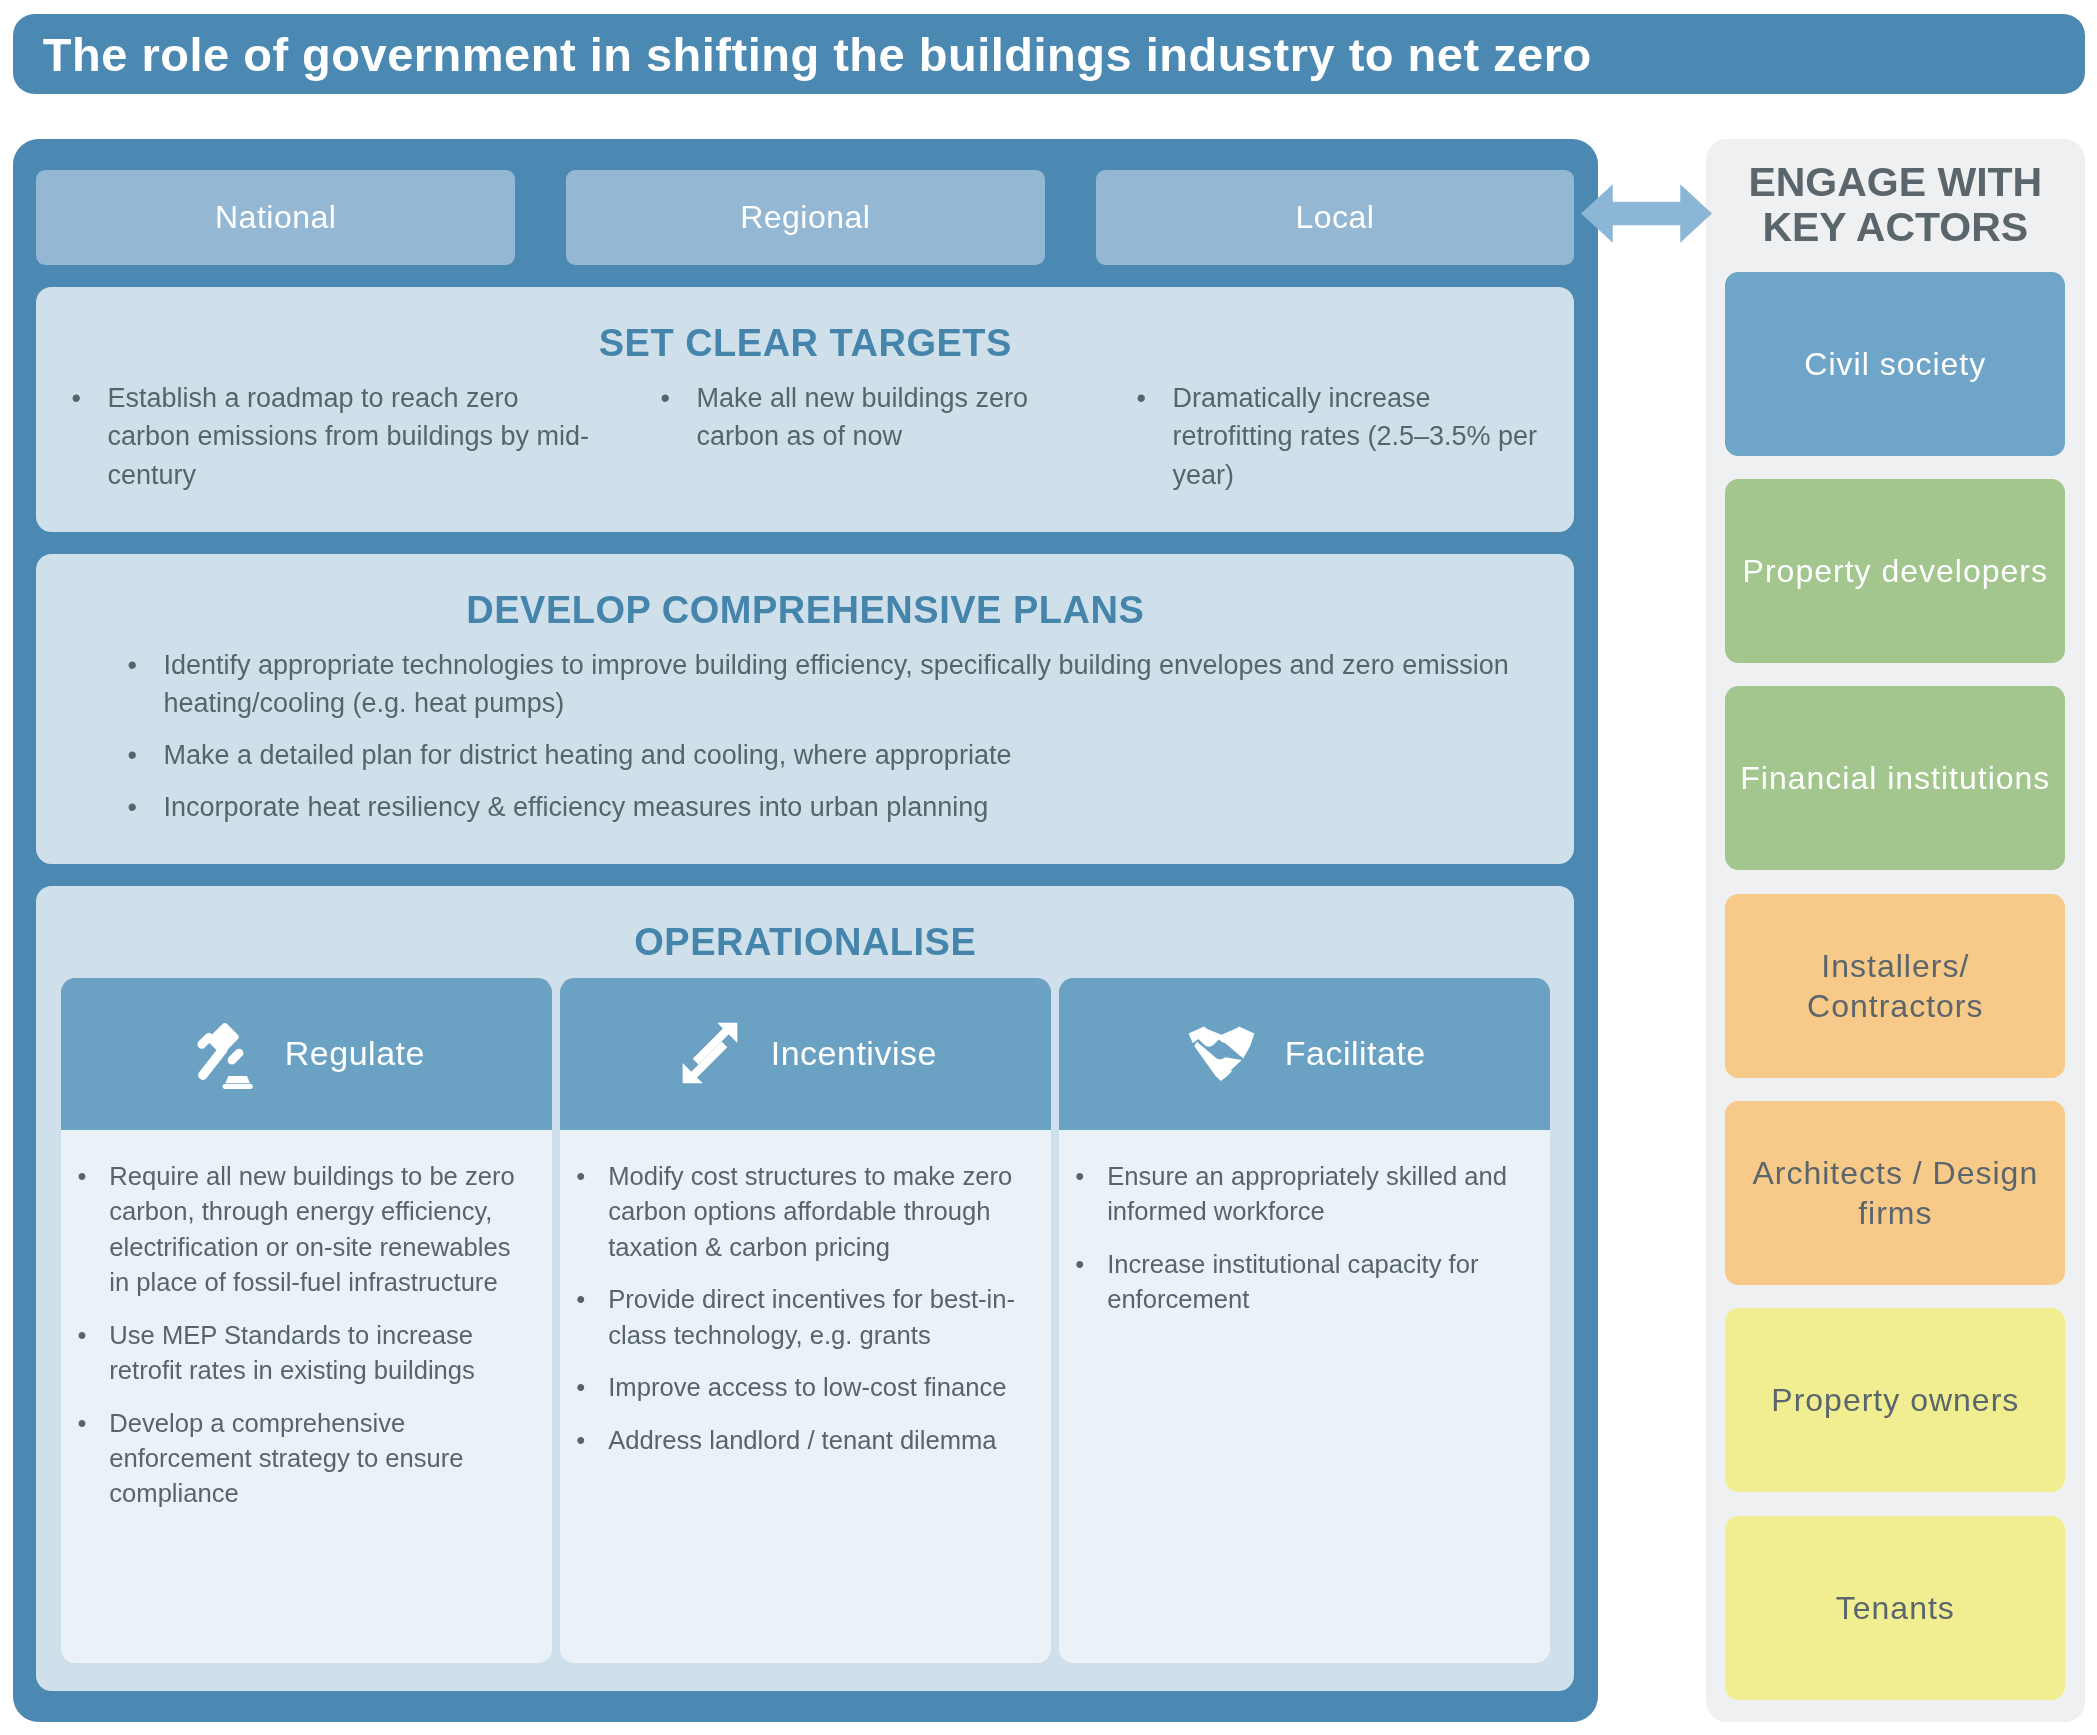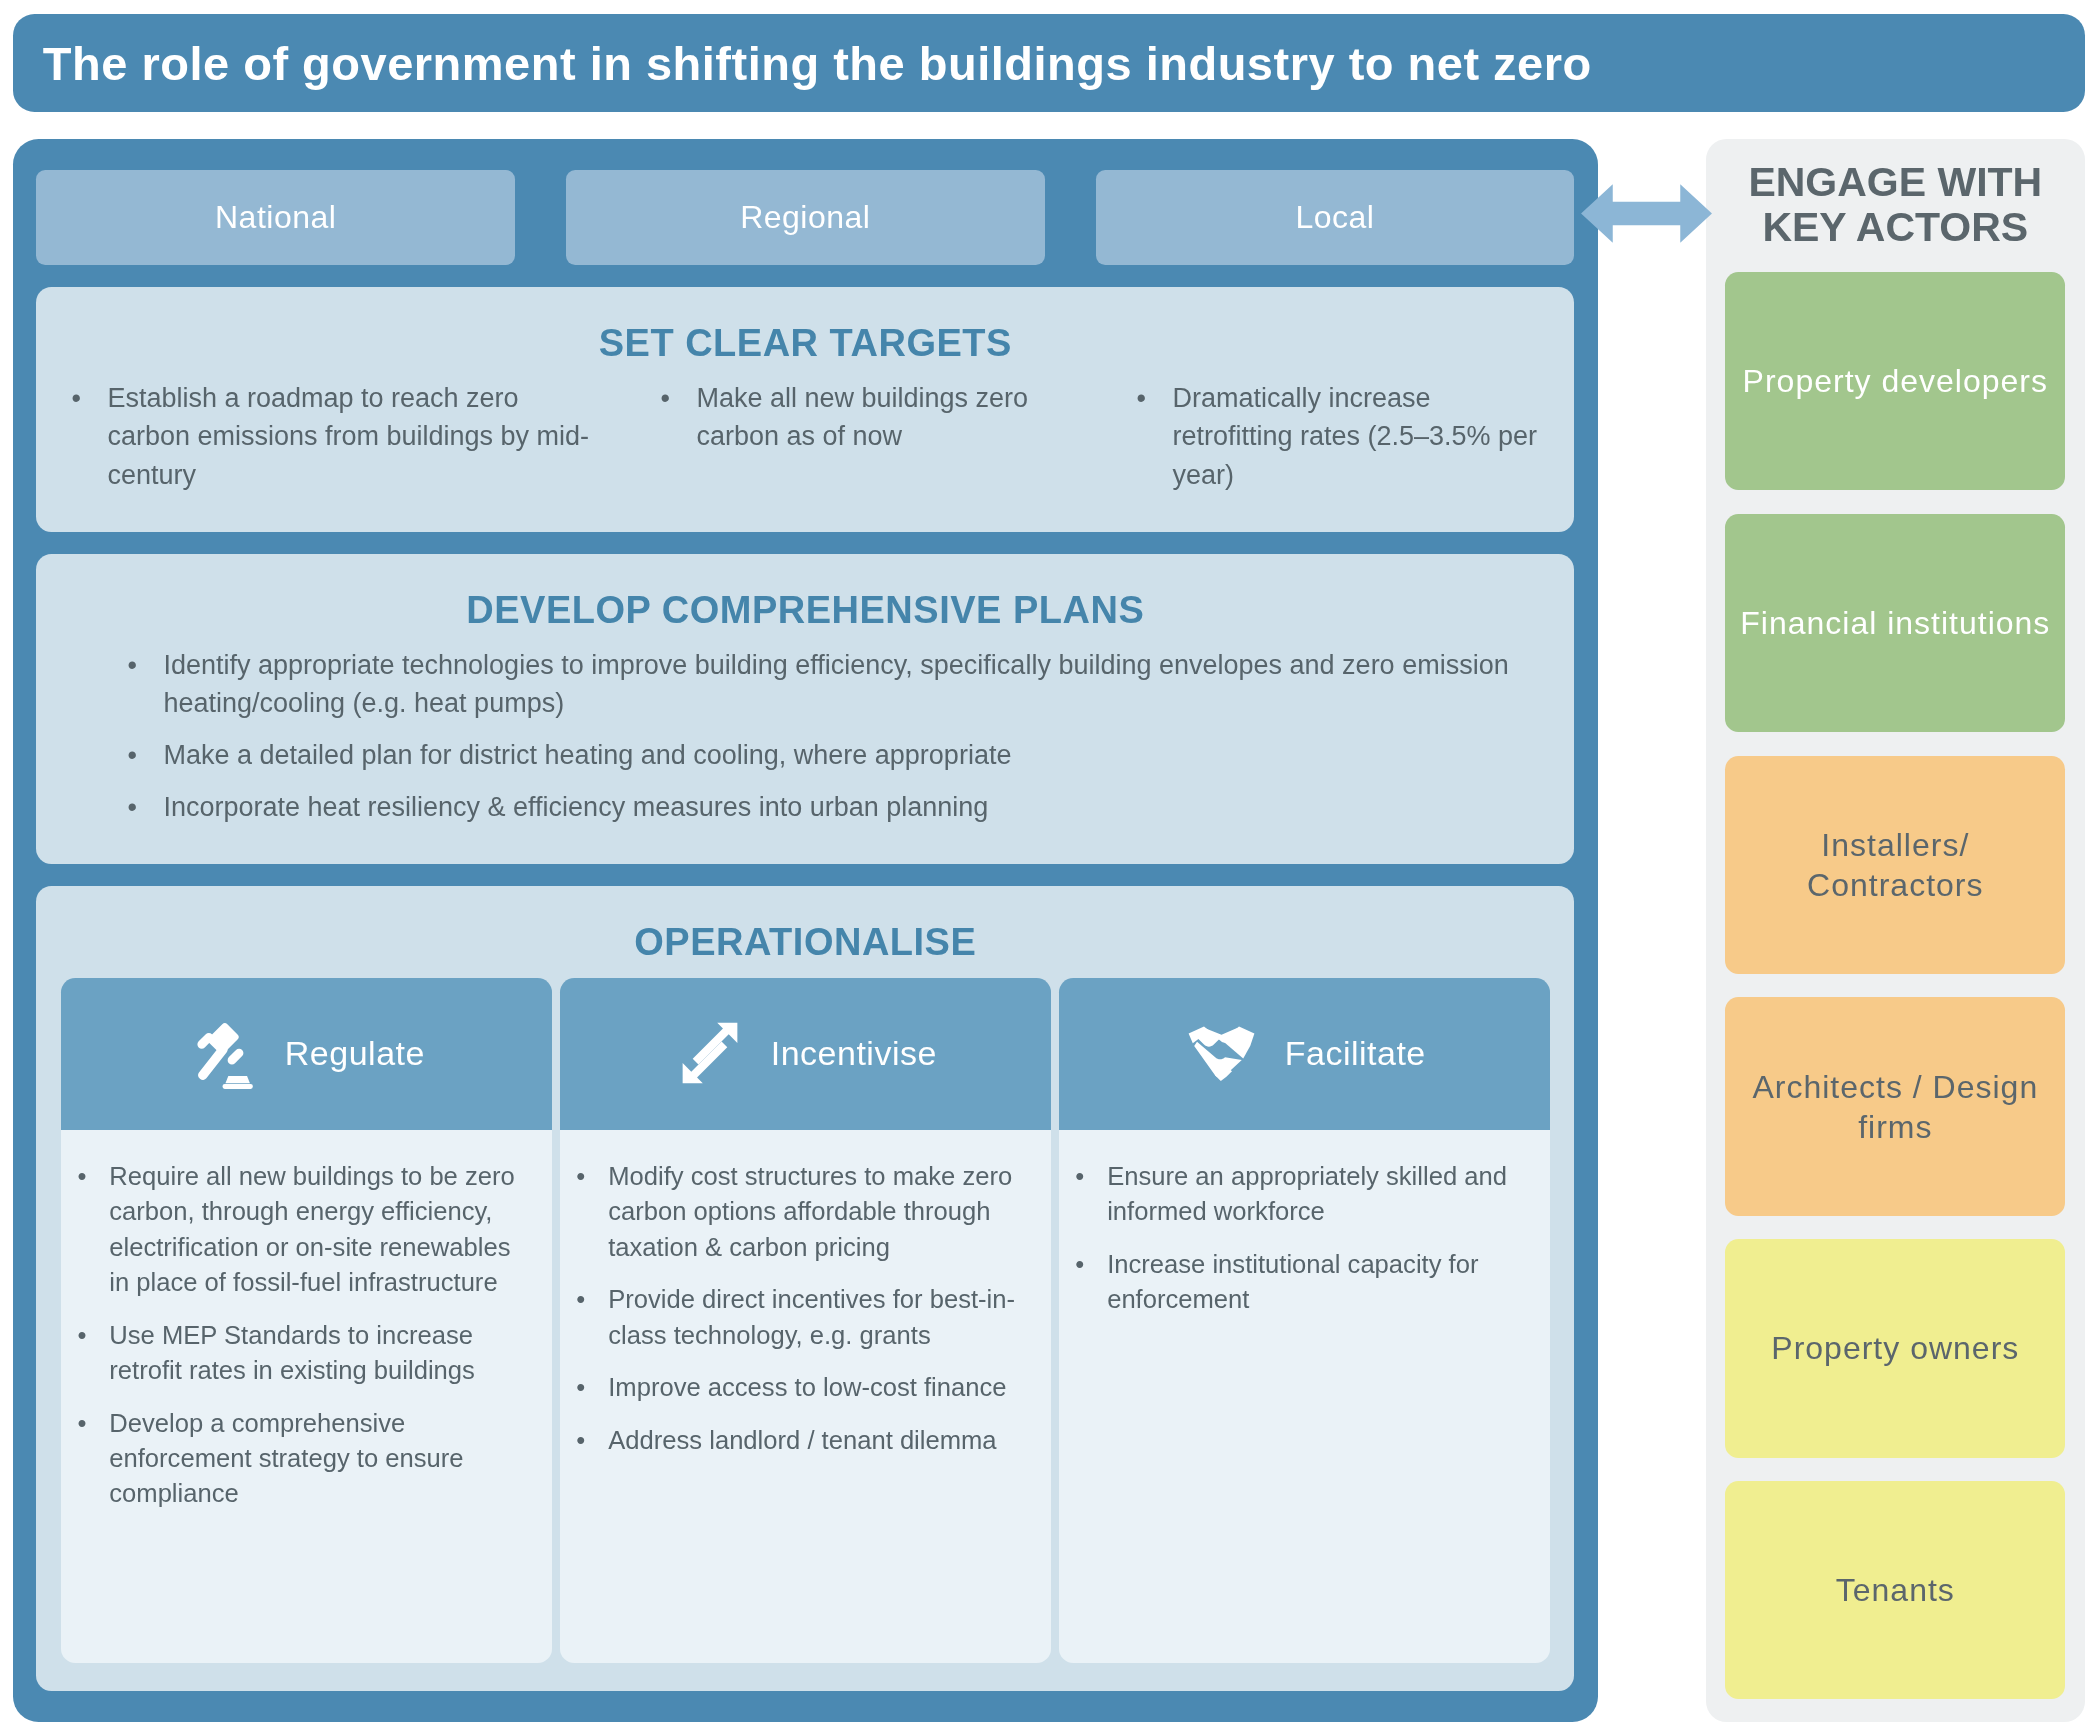--- a/index.html
+++ b/index.html
@@ -1,21 +1,21 @@
 <!DOCTYPE html>
 <html style="font-size:8.2px"><head>
 <meta charset="utf-8">
 <style>
   * { margin:0; padding:0; box-sizing:border-box; }
   html,body { background:#ffffff; font-family:"Liberation Sans", sans-serif; }
   #canvas { position:relative; width:2097px; height:1736px; background:#ffffff; overflow:hidden; }
 
   
   .title-bar {
-    position:absolute; left:12.8px; top:14.3px; width:2072px; height:98px;
+    position:absolute; left:12.8px; top:14.3px; width:2072px; height:80px;
     background:#4b89b2; border-radius:21.5px;
     display:flex; align-items:center; padding-left:30px;
   }
   .title-bar h1 { color:#ffffff; font-size:47px; font-weight:bold; letter-spacing:0.5px; }
 
   
   .content { position:absolute; left:12.8px; top:139px; width:2072px; height:1583px; display:flex; }
 
   
   .gov-panel {
@@ -222,20 +222,21 @@
 
     <div class="connector">
       <svg width="135" height="67" viewBox="0 0 264 130">
         <polygon points="4,65 66,8 66,42 198,42 198,8 260,65 198,122 198,88 66,88 66,122" fill="#8cb6d6"></polygon>
       </svg>
     </div>
 
     <div class="actors-panel">
       <div class="actors-heading">ENGAGE WITH KEY ACTORS</div>
       <div class="actors-list">
+        <div class="actor" style="background-color: rgb(111, 165, 200); color: rgb(255, 255, 255);">Civil society</div>
         <div class="actor" style="background-color: rgb(162, 198, 141); color: rgb(255, 255, 255);">Property developers</div>
         <div class="actor" style="background-color: rgb(162, 198, 141); color: rgb(255, 255, 255);">Financial institutions</div>
         <div class="actor" style="background-color: rgb(247, 202, 137); color: rgb(91, 102, 108);">Installers/ Contractors</div>
         <div class="actor" style="background-color: rgb(247, 202, 137); color: rgb(91, 102, 108);">Architects / Design firms</div>
         <div class="actor" style="background-color: rgb(240, 238, 144); color: rgb(91, 102, 108);">Property owners</div>
         <div class="actor" style="background-color: rgb(240, 238, 144); color: rgb(91, 102, 108);">Tenants</div>
       </div>
     </div>
 
   </div>

